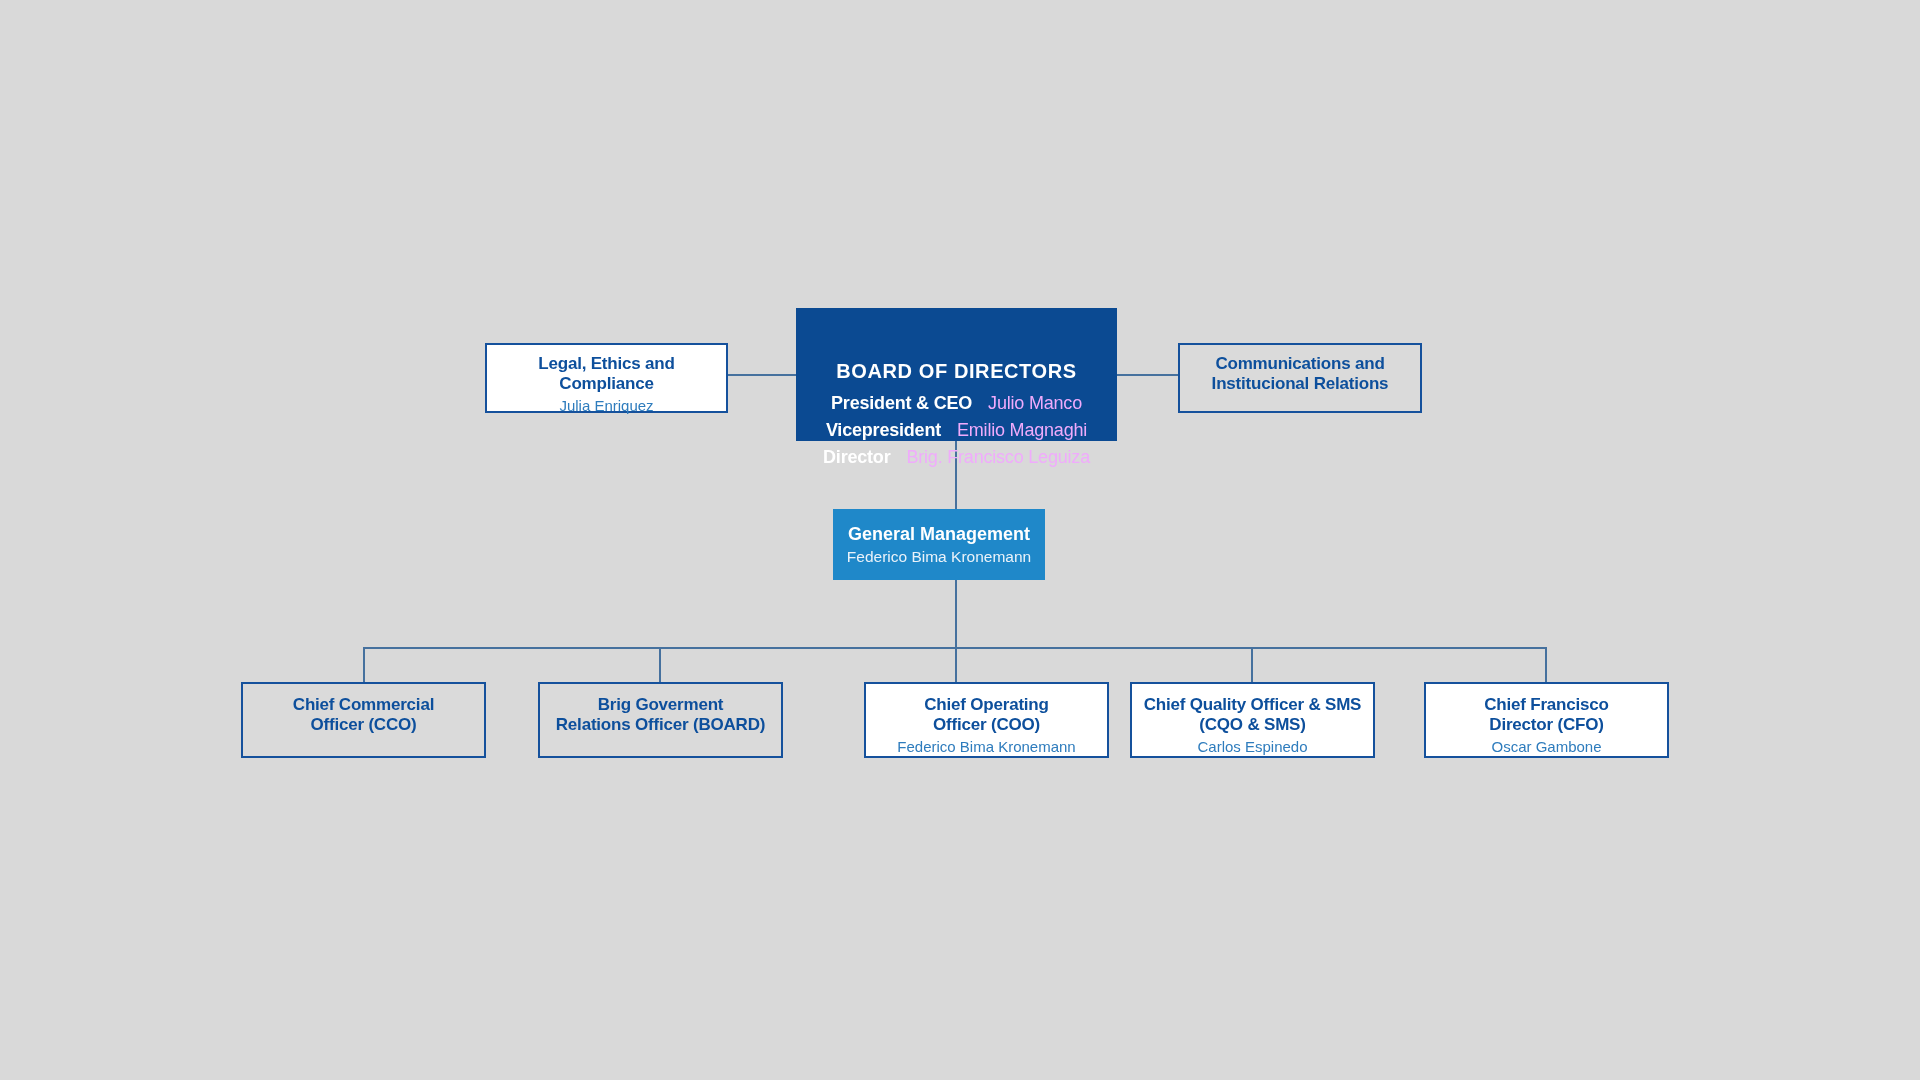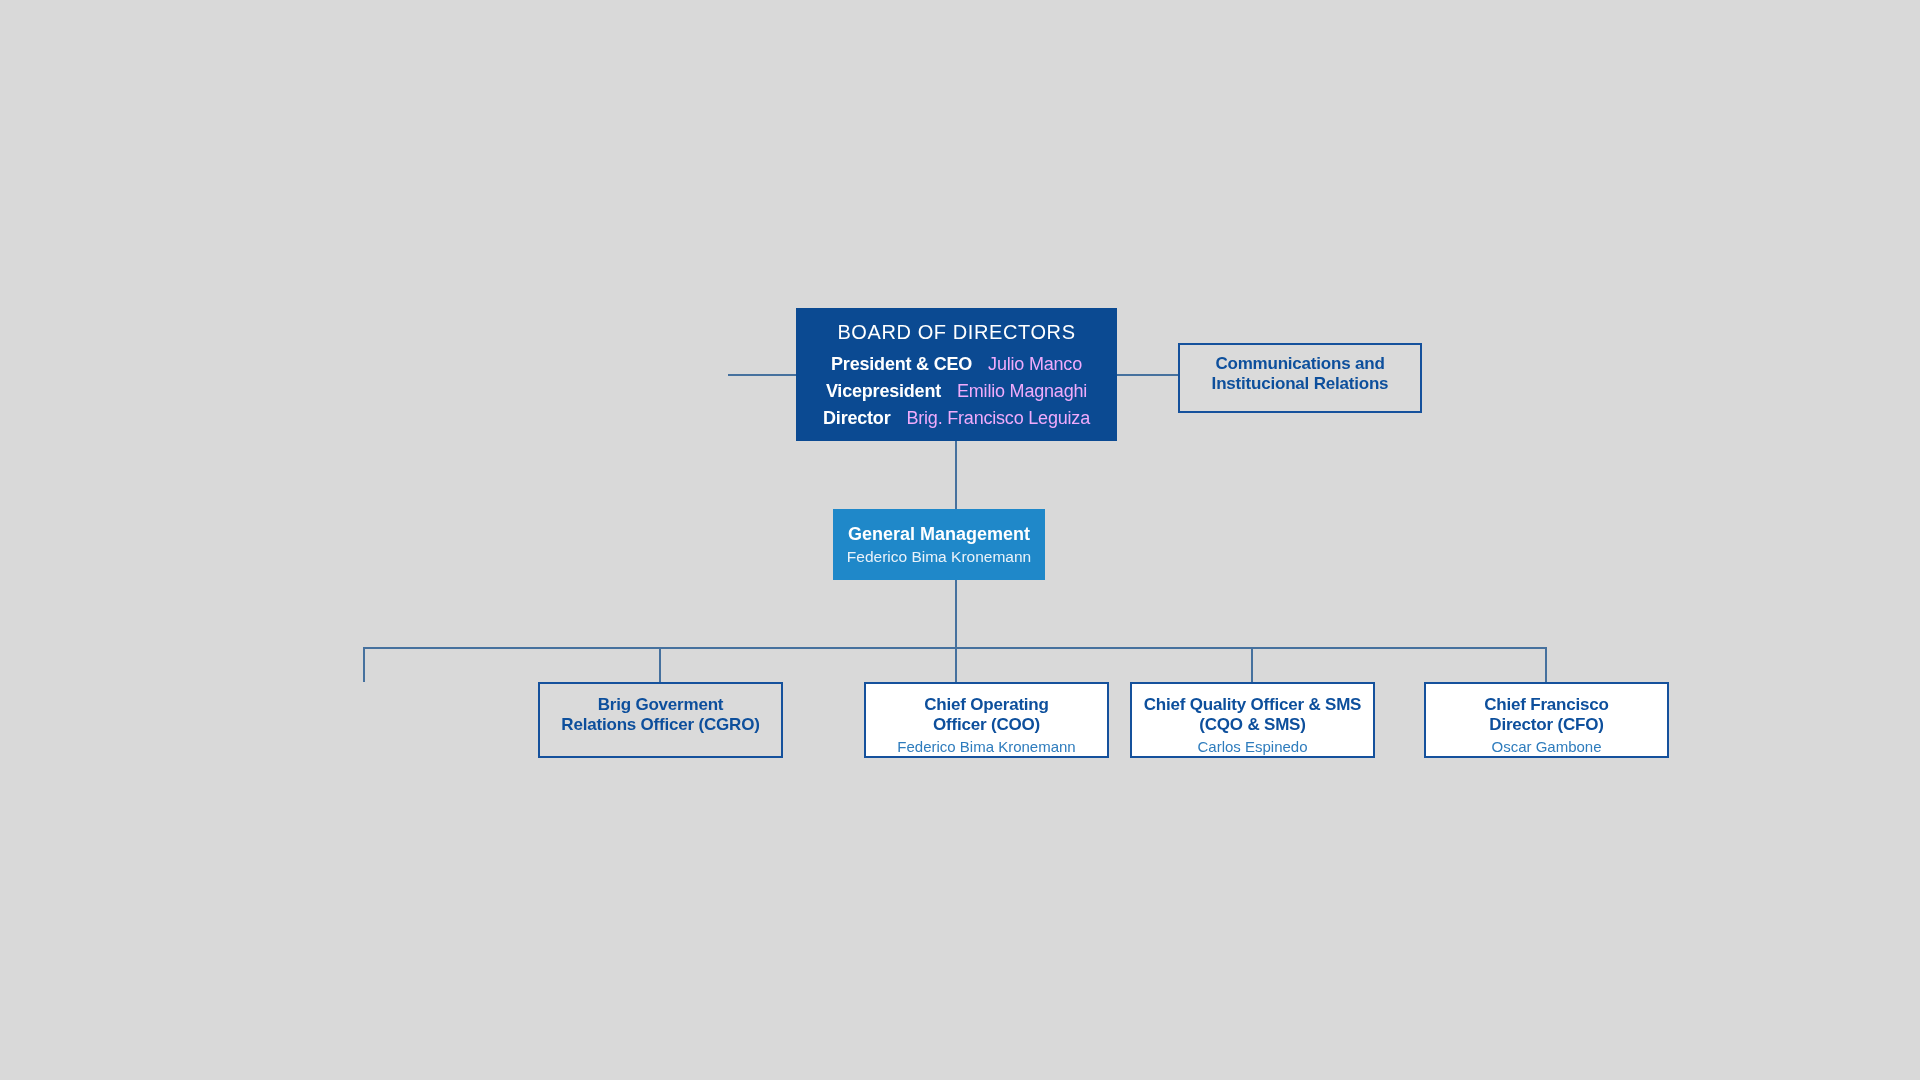--- a/index.html
+++ b/index.html
@@ -22,22 +22,23 @@
   }
   
   .board {
     left: 796px; top: 308px; width: 321px; height: 133px;
     background: #0b4a92;
     color: #ffffff;
     display: flex; flex-direction: column; align-items: center;
     padding-top: 13px;
   }
   .board-title {
-    font-size: 20px; font-weight: 400; letter-spacing: 0.6px;
+    font-size: 20px; font-weight: 700; letter-spacing: 0.6px;
     margin-bottom: 7px;
+    margin-top: 39px;
   }
   .board-line {
     display: flex; justify-content: center; gap: 16px;
     font-size: 18px; line-height: 27px; letter-spacing: -0.2px;
     white-space: nowrap;
   }
   .board-role { font-weight: 700; }
   .board-name { font-weight: 400; color: #f0abfc; }
   
   .outlined {
@@ -99,35 +100,44 @@
     <div class="board-line">
       <span class="board-role">Vicepresident</span>
       <span class="board-name">Emilio Magnaghi</span>
     </div>
     <div class="board-line">
       <span class="board-role">Director</span>
       <span class="board-name">Brig. Francisco Leguiza</span>
     </div>
   </div>
 
+  <div class="node outlined fill-white side-box">
+    <div class="box-title">Legal, Ethics and</div>
+    <div class="box-title">Compliance</div>
+    <div class="box-name">Julia Enriquez</div>
+  </div>
 
   <div class="node outlined fill-gray side-box right">
     <div class="box-title">Communications and</div>
     <div class="box-title">Institucional Relations</div>
   </div>
 
   <div class="node gm">
     <div class="gm-title">General Management</div>
     <div class="gm-name">Federico Bima Kronemann</div>
   </div>
 
+  <div class="node outlined fill-gray officer o1">
+    <div class="box-title">Chief Commercial</div>
+    <div class="box-title">Officer (CCO)</div>
+  </div>
 
   <div class="node outlined fill-gray officer o2">
     <div class="box-title">Brig Goverment</div>
-    <div class="box-title">Relations Officer (CGRO)</div>
+    <div class="box-title">Relations Officer (BOARD)</div>
   </div>
 
   <div class="node outlined fill-white officer o3">
     <div class="box-title">Chief Operating</div>
     <div class="box-title">Officer (COO)</div>
     <div class="box-name">Federico Bima Kronemann</div>
   </div>
 
   <div class="node outlined fill-white officer o4">
     <div class="box-title">Chief Quality Officer &amp; SMS</div>

